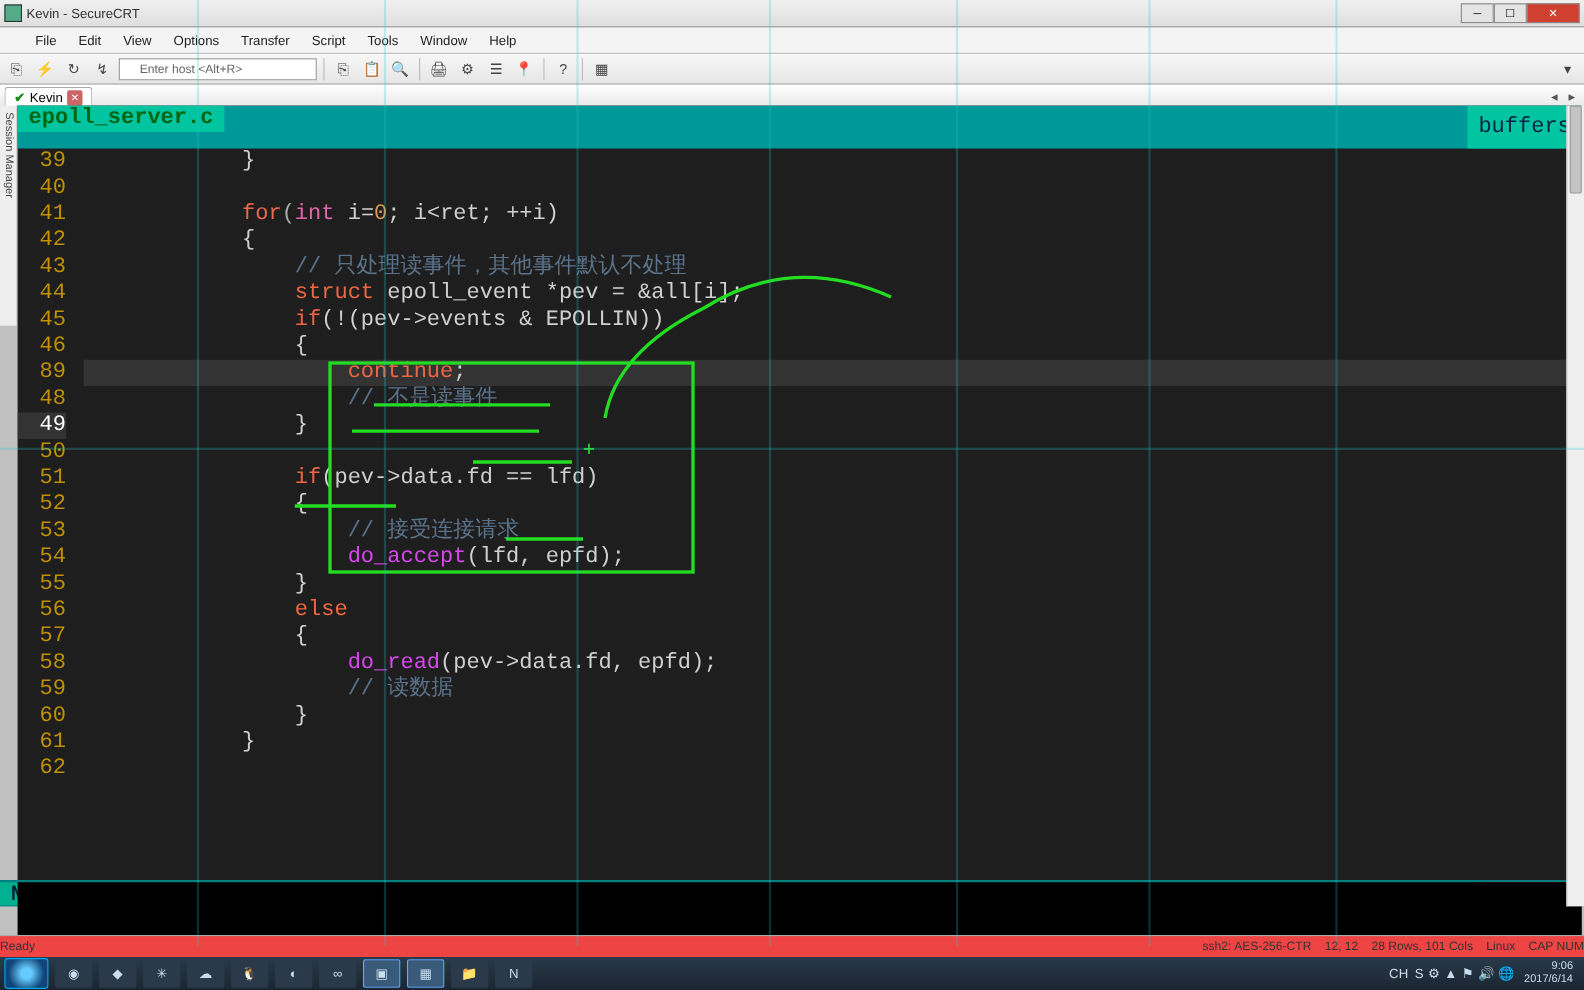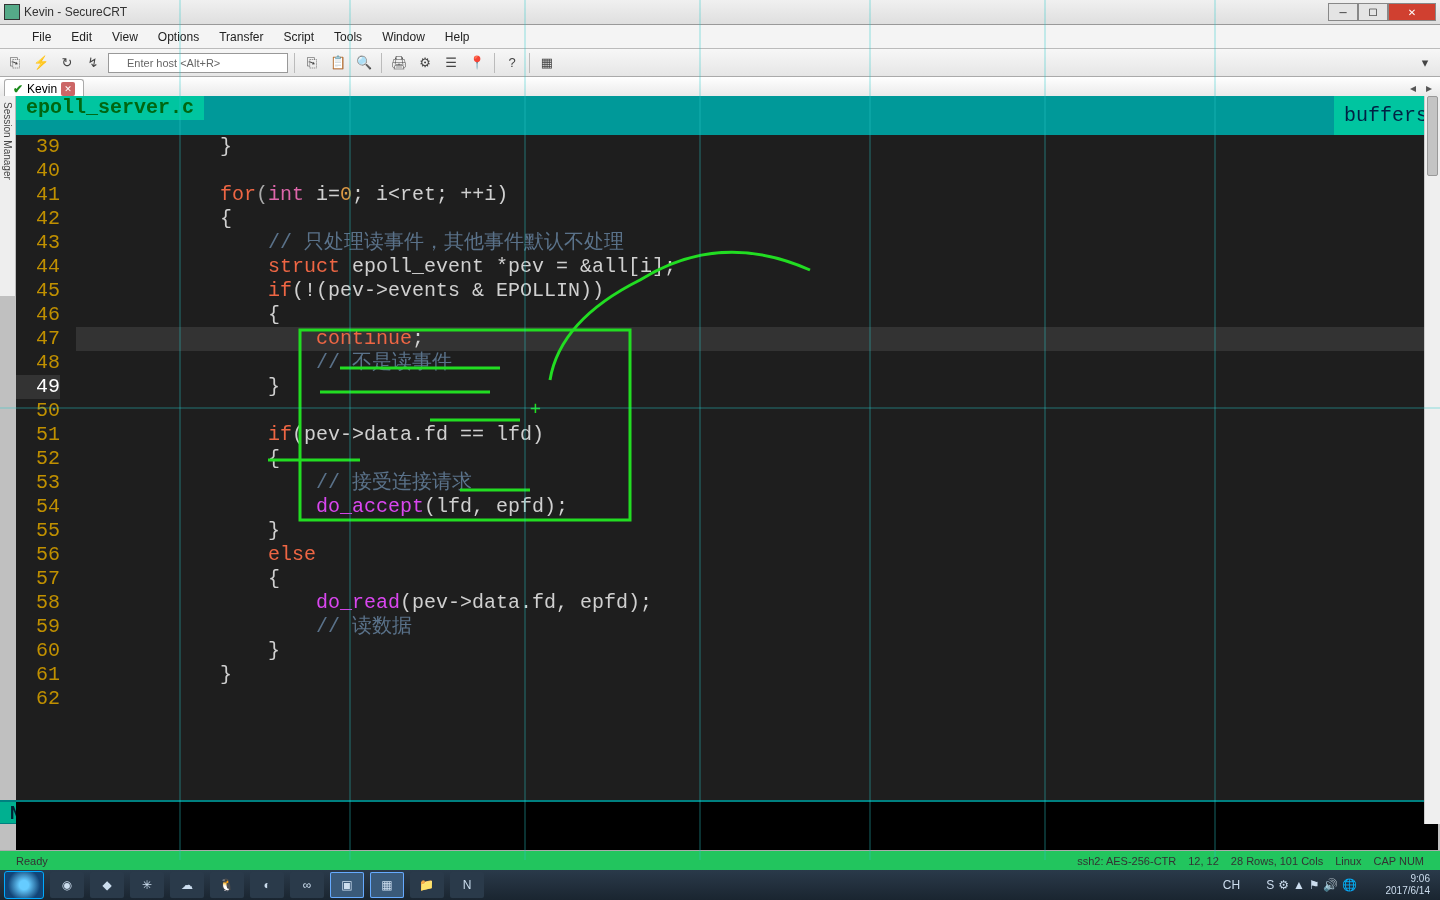--- a/index.html
+++ b/index.html
@@ -128,42 +128,42 @@
 .mode { background:#00b090; color:#023; font-weight:bold; }
 .trail { background:#b02020; color:#fff; margin-left:auto; }
 
 .terminal-bottom {
   position:absolute; left:16px; right:2px; bottom:46px; height:52px;
   background:#000;
 }
 
 .app-status {
   position:absolute; left:0; right:0; bottom:30px; height:20px;
-  background:#22c55e; border-top:1px solid #aaa;
-  display:flex; align-items:center; padding:0 16px; font-size:11px; color:#333;
+  background:#ef4444; border-top:1px solid #aaa;
+  display:flex; align-items:center; padding:0 0; font-size:11px; color:#333;
 }
 .app-status .gap { flex:1; }
 .app-status .grp { margin-left:12px; }
 
 .taskbar {
   position:absolute; left:0; right:0; bottom:0; height:30px;
   background:linear-gradient(#2a3a4a,#1a2530);
   display:flex; align-items:center; padding:0 4px; gap:6px;
 }
 .start {
   width:40px; height:28px; border-radius:3px;
   background:radial-gradient(circle,#6cf 20%,#147 70%);
   border:1px solid #0af;
 }
 .ticon {
   width:34px; height:26px; border-radius:2px; background:#2a3a4a;
   display:flex; align-items:center; justify-content:center; color:#cde;
 }
 .ticon.active { background:#3a5a7a; box-shadow:inset 0 0 0 1px #6af; }
-.tray { margin-left:auto; display:flex; align-items:center; gap:22px; color:#cde; font-size:10px; }
+.tray { margin-left:auto; display:flex; align-items:center; gap:2px; color:#cde; font-size:10px; }
 .tray .clock { text-align:right; line-height:12px; padding:0 6px;}
 .tray .ic { font-size:12px; }
 
 .vscroll {
   position:absolute; right:0; top:96px; bottom:76px; width:16px;
   background:#efefef; border-left:1px solid #ccc;
 }
 .vscroll .thumb {
   position:absolute; left:2px; right:2px; top:0; height:80px;
   background:#c4c4c4; border:1px solid #999; border-radius:2px;
@@ -253,21 +253,21 @@
   <div class="code-area">
     <div class="gutter" id="gutter">
         <div class="ln">39</div>
         <div class="ln">40</div>
         <div class="ln">41</div>
         <div class="ln">42</div>
         <div class="ln">43</div>
         <div class="ln">44</div>
         <div class="ln">45</div>
         <div class="ln">46</div>
-        <div class="ln">47</div>
+        <div class="ln">89</div>
         <div class="ln">48</div>
         <div class="ln cur">49</div>
         <div class="ln">50</div>
         <div class="ln">51</div>
         <div class="ln">52</div>
         <div class="ln">53</div>
         <div class="ln">54</div>
         <div class="ln">55</div>
         <div class="ln">56</div>
         <div class="ln">57</div>

